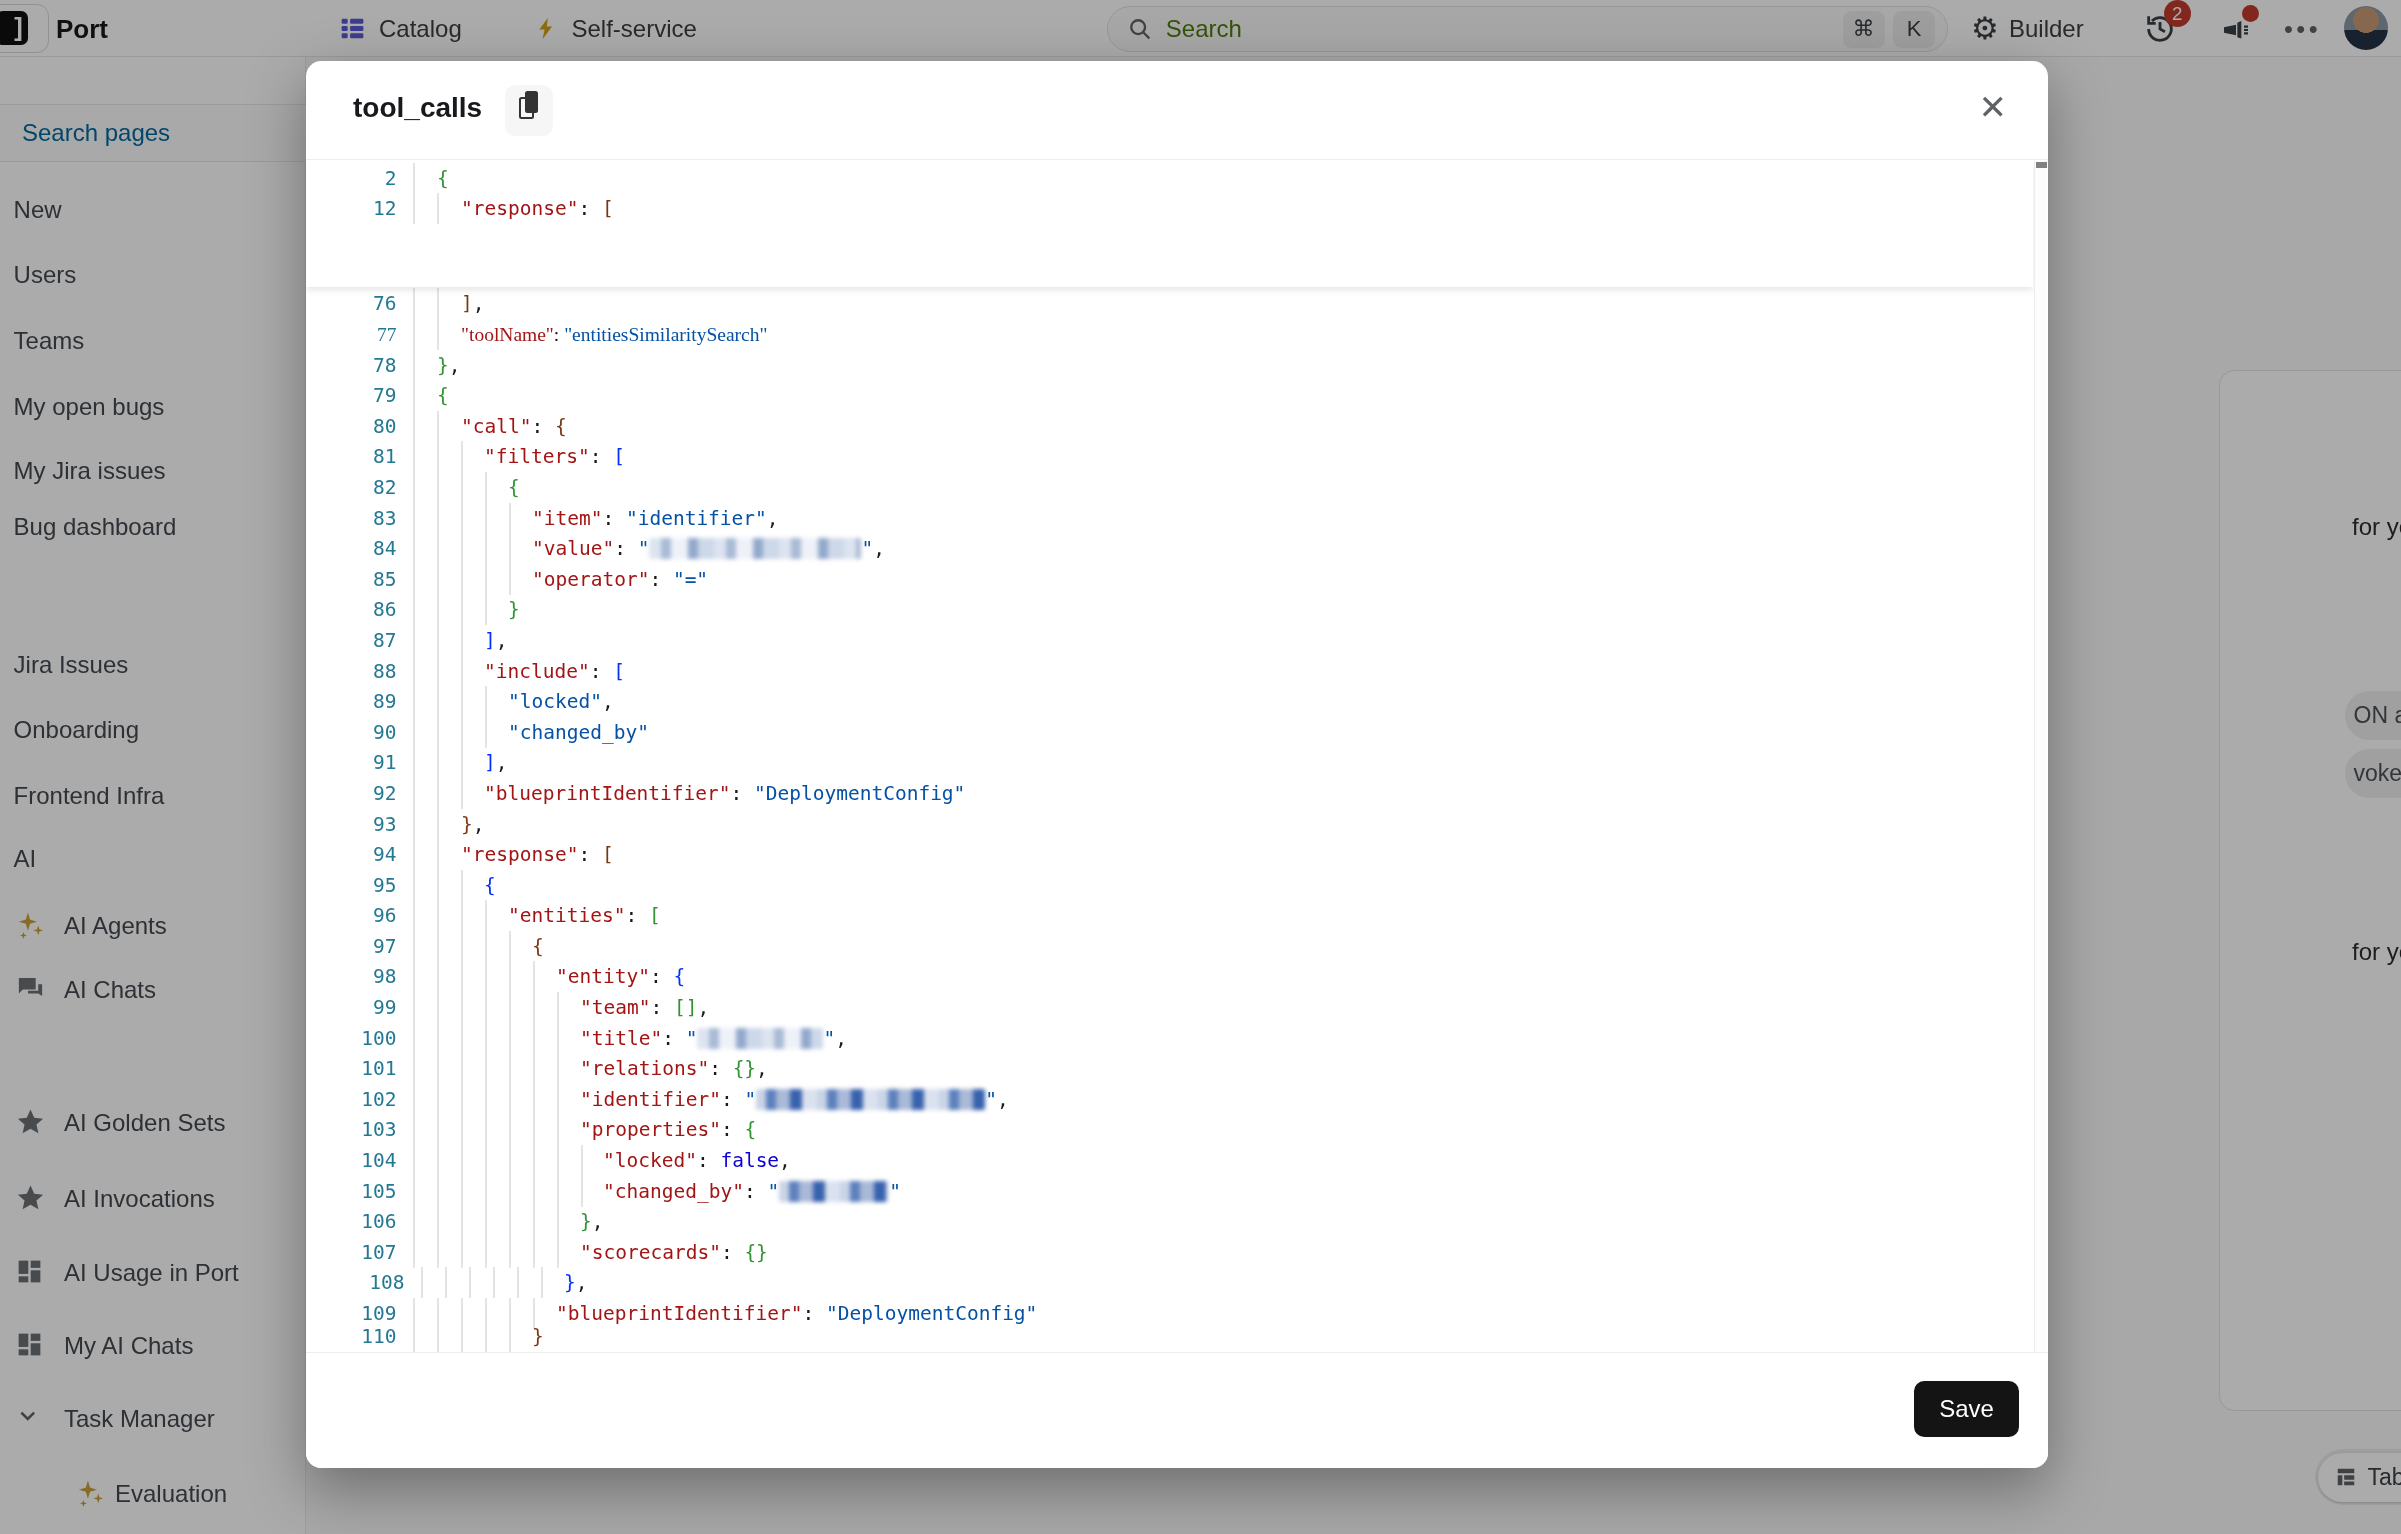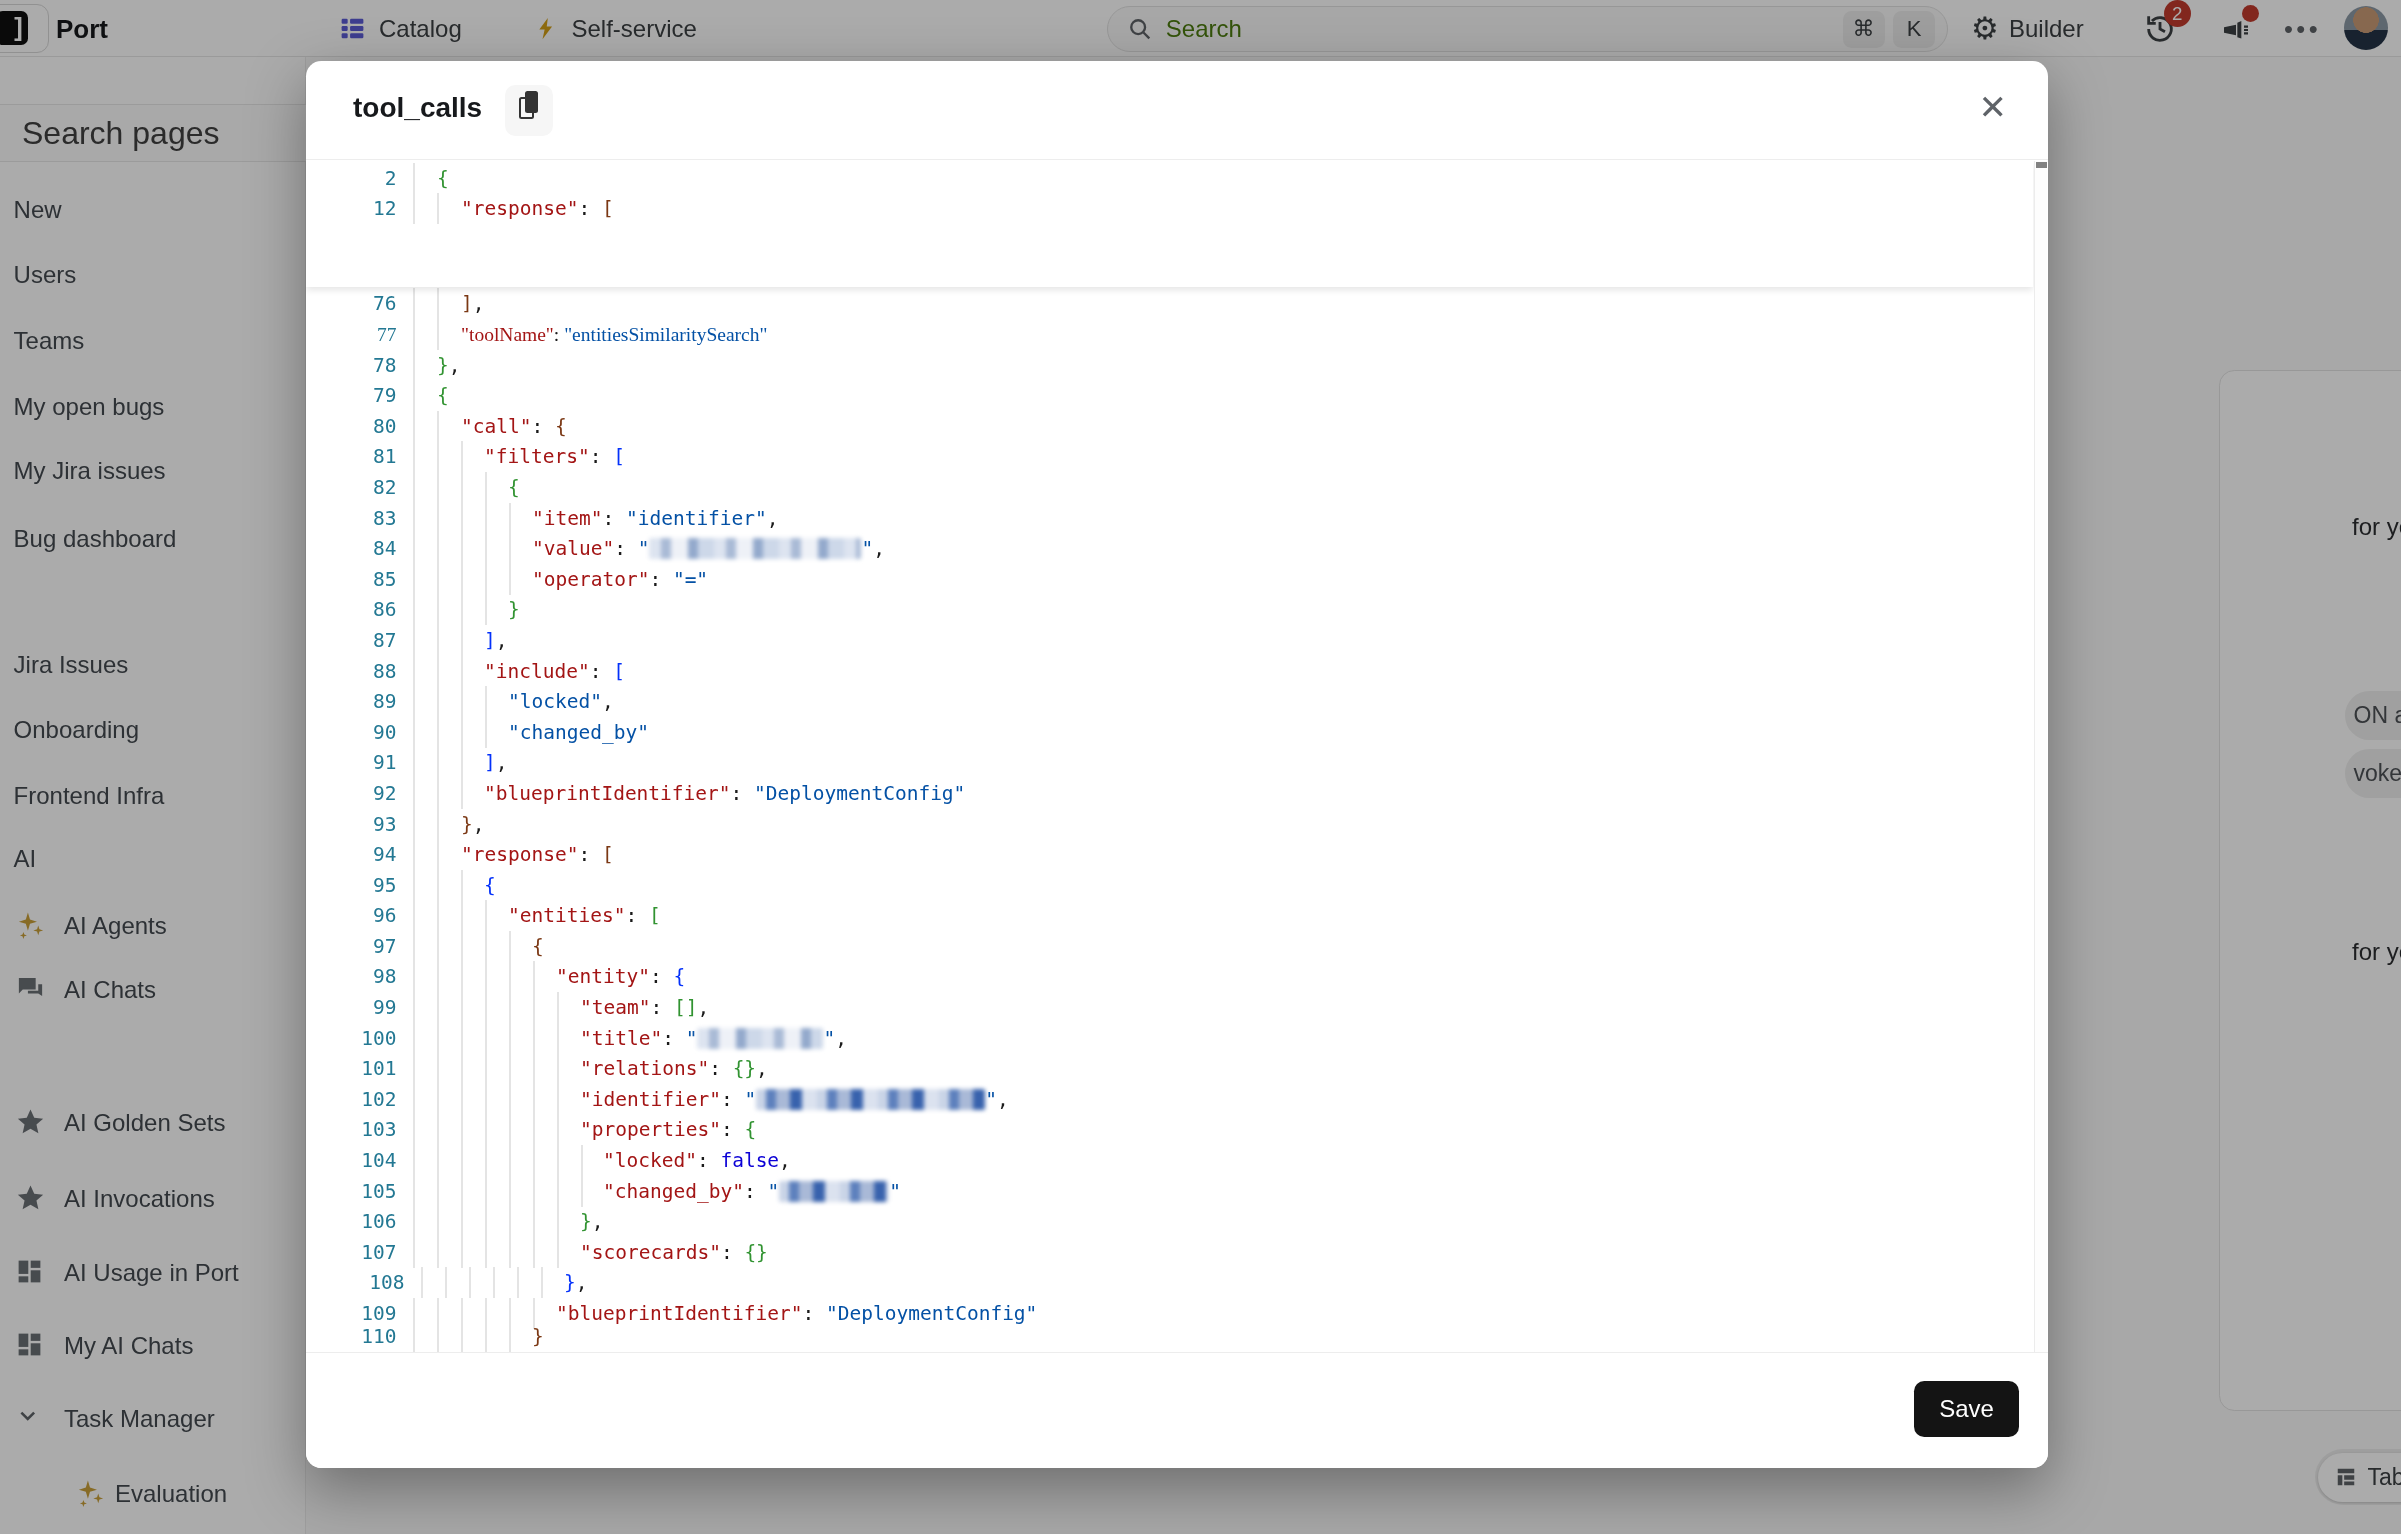--- a/index.html
+++ b/index.html
@@ -19,21 +19,21 @@
   .search-ph { font-size:24px; color:#4d7c0f; margin-left:13.6px; flex:1; }
   .key { width:42px; height:37px; background:#ececec; border-radius:8.5px; font-size:22px; color:#3c4043; display:flex; align-items:center; justify-content:center; margin-left:8.5px; }
   .badge { position:absolute; top:-12px; right:-13.6px; min-width:27px; height:27px; background:#c23b2e; color:#fff; border-radius:13.6px; font-size:18.7px; display:flex; align-items:center; justify-content:center; padding:0 5.1px; }
   .reddot { position:absolute; top:-8.5px; right:-6.8px; width:17px; height:17px; background:#c23b2e; border-radius:50%; }
   .avatar { width:44px; height:44px; border-radius:50%; background:
       radial-gradient(circle at 50% 32%, #c99b77 0 34%, transparent 35%),
       linear-gradient(#8d9aa6 0 55%, #243447 55% 100%); }
 
   .sidebar { position:absolute; left:0; top:57px; width:306px; height:1478px; background:#fff; border-right:0.8px solid #ececec; }
   .side-search { position:absolute; left:0; top:47px; width:306px; height:58px; border-top:0.8px solid #e7e7e7; border-bottom:0.8px solid #e7e7e7; background:#fcfcfc; display:flex; align-items:center; }
-  .side-search span { font-size:32px; color:#404040; margin-left:22px; }
+  .side-search span { font-size:24px; color:#0369a1; margin-left:22px; }
   .side-item { position:absolute; left:0; width:306px; height:48px; display:flex; align-items:center; font-size:24px; color:#444a50; }
 
   .main-bg { position:absolute; left:307px; top:58px; right:0; bottom:0; background:#fbfbfb; }
   .dots { font-size:25.5px; color:#5f6368; letter-spacing:3.4px; }
   .bgcard { position:absolute; left:1912px; top:312px; width:445px; height:1041px; background:#fff; border:1.7px solid #e3e3e3; border-radius:15.3px; }
   .frag-text { position:absolute; font-size:24px; color:#2c2e31; white-space:nowrap; overflow:hidden; }
   .chip { position:absolute; left:2038px; height:49px; background:#efefef; border-radius:25px; font-size:23px; color:#4d5156; display:flex; align-items:center; padding-left:8.5px; white-space:nowrap; overflow:hidden; width:294px; }
   .seg-wrap { position:absolute; left:2008px; top:1391px; width:248px; height:56px; background:#ececec; border-radius:28px; display:flex; align-items:center; }
   .seg { height:49px; border-radius:25px; display:flex; align-items:center; gap:10.2px; font-size:23px; color:#3c4043; padding:0 17px; }
   .seg.active { background:#fff; box-shadow:0 0.8px 2.5px rgba(0,0,0,.18); margin-left:3.4px; }
@@ -171,21 +171,21 @@
           <div class="side-item" style="top: 259px;">
             <span style="position:absolute; left:13.6px; top:11px;">Teams</span>
           </div>
           <div class="side-item" style="top: 325px;">
             <span style="position:absolute; left:13.6px; top:11px;">My open bugs</span>
           </div>
           <div class="side-item" style="top: 389px;">
             <span style="position:absolute; left:13.6px; top:11px;">My Jira issues</span>
           </div>
           <div class="side-item" style="top: 453px;">
-            <span style="position:absolute; left:13.6px; top:15px;">Bug dashboard</span>
+            <span style="position:absolute; left:13.6px; top:3px;">Bug dashboard</span>
           </div>
           <div class="side-item" style="top: 583px;">
             <span style="position:absolute; left:13.6px; top:11px;">Jira Issues</span>
           </div>
           <div class="side-item" style="top: 648px;">
             <span style="position:absolute; left:13.6px; top:11px;">Onboarding</span>
           </div>
           <div class="side-item" style="top: 714px;">
             <span style="position:absolute; left:13.6px; top:11px;">Frontend Infra</span>
           </div>

